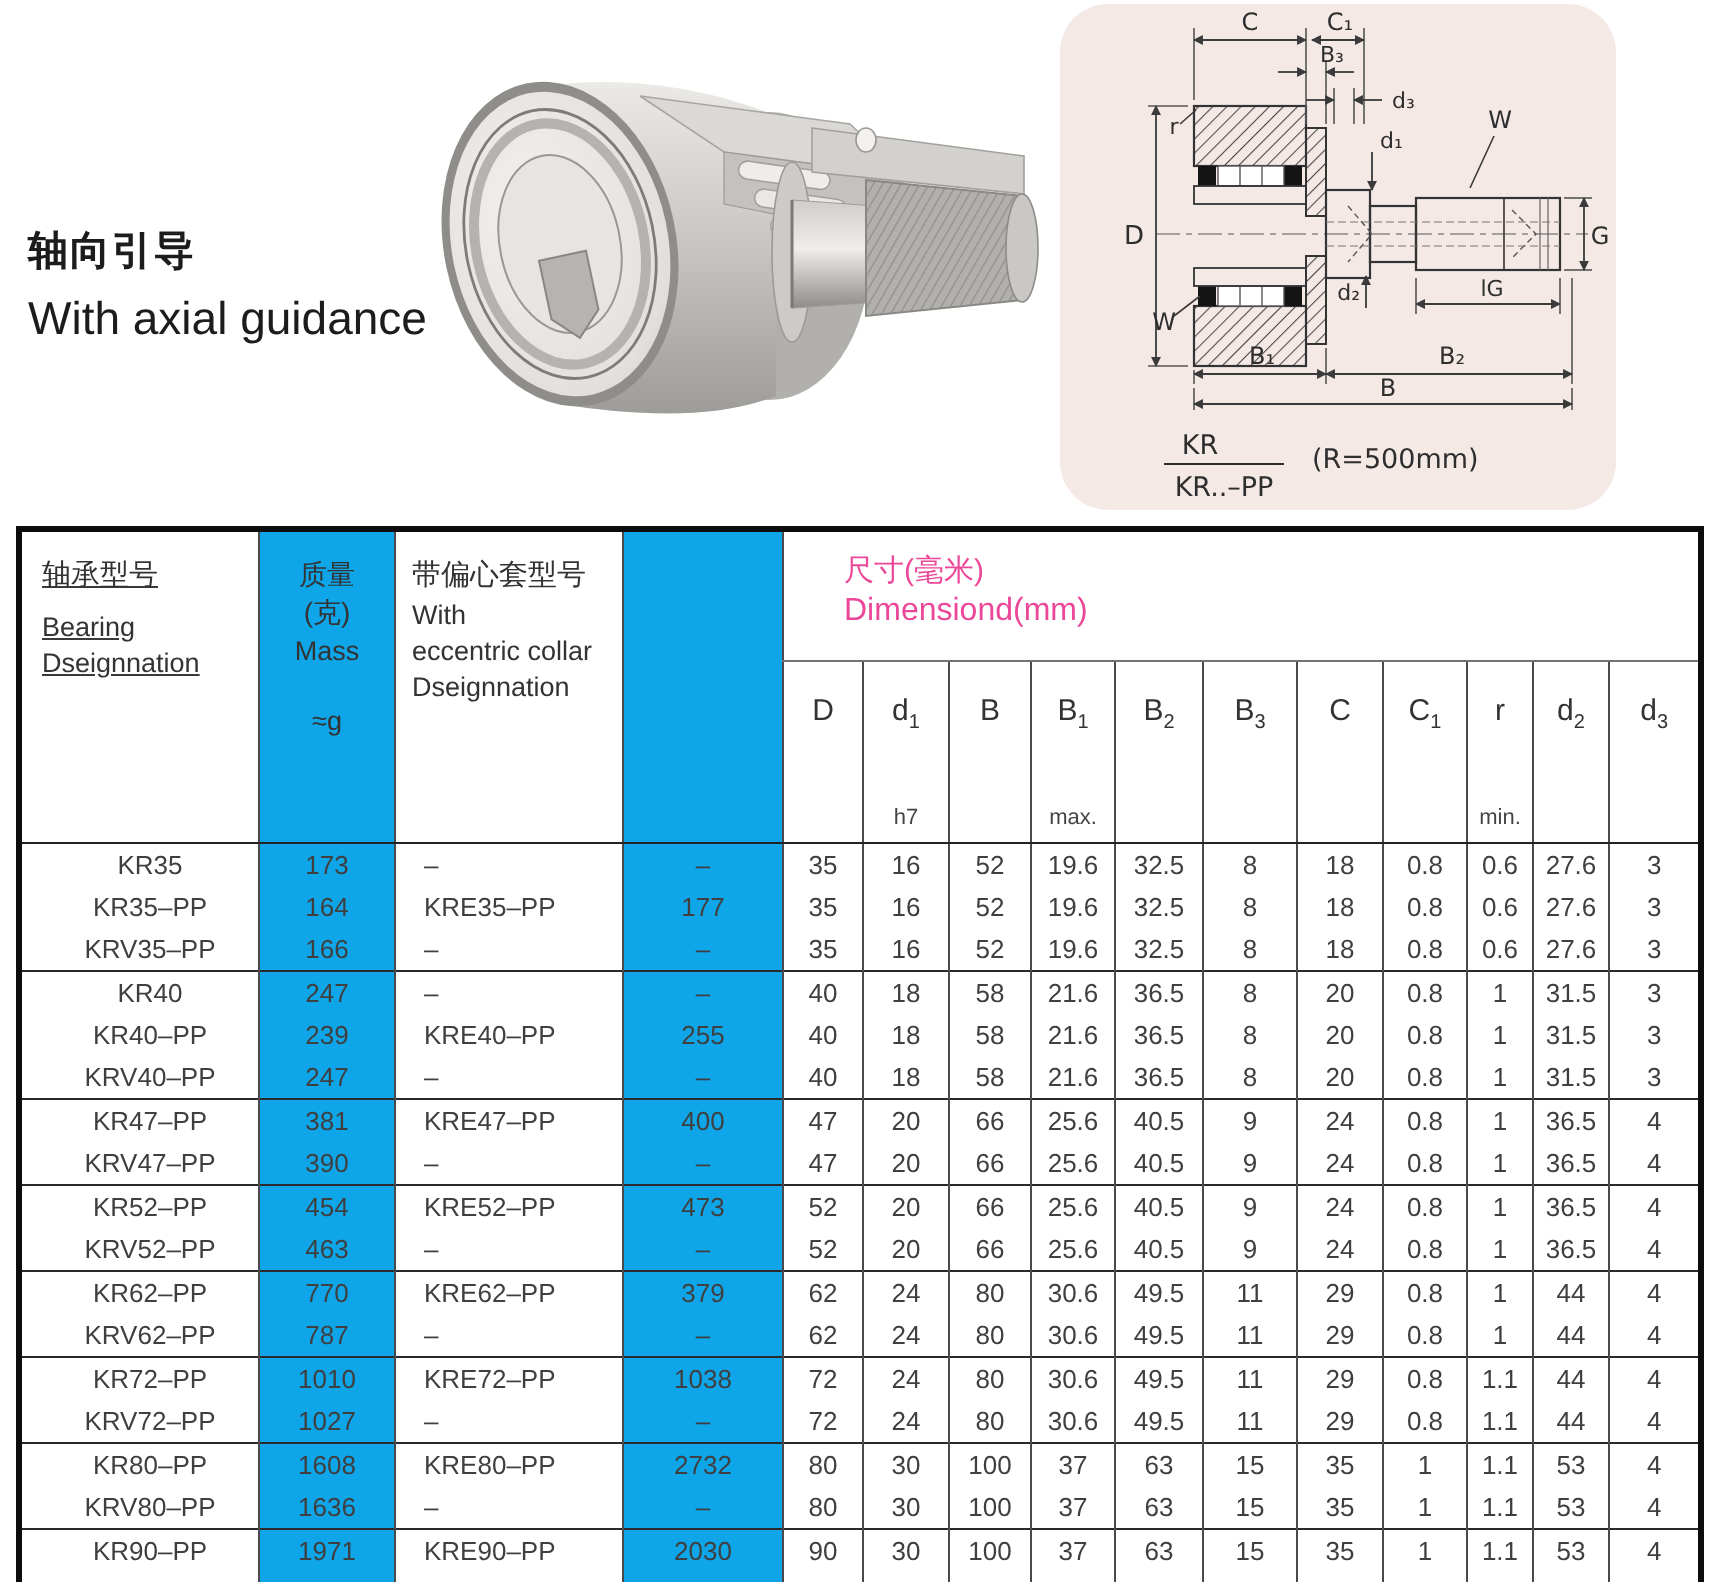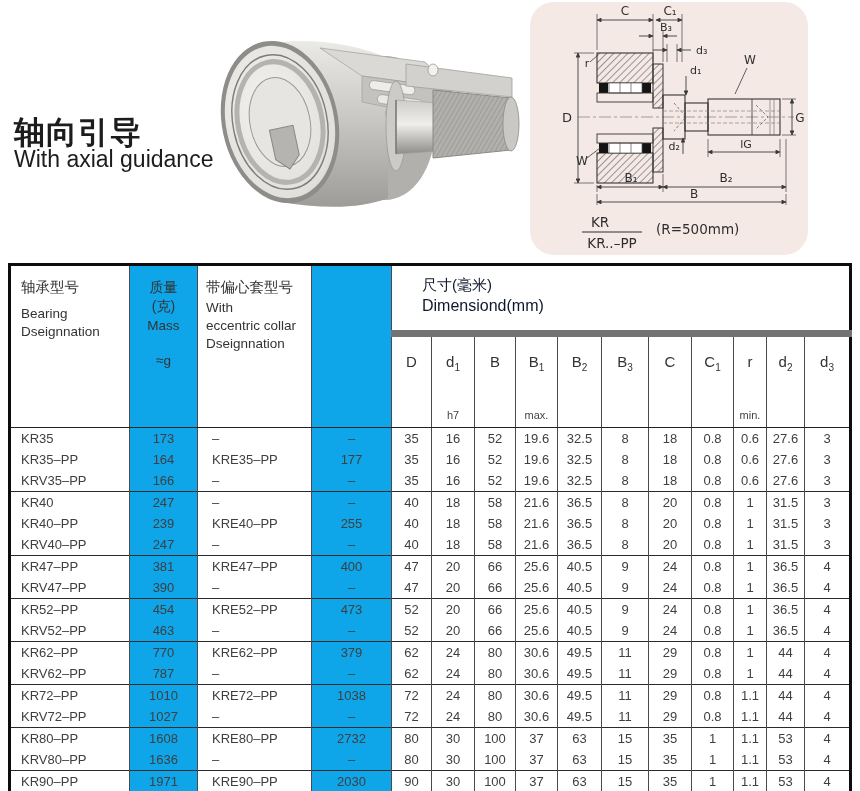--- a/index.html
+++ b/index.html
@@ -2,53 +2,53 @@
 <html><head>
 <meta charset="utf-8">
 <style>
   html,body{margin:0;padding:0;}
   body{
     width:860px;height:791px;position:relative;background:#ffffff;
     font-family:"Liberation Sans","DejaVu Sans",sans-serif;color:#3a3a3a;
     overflow:hidden;
   }
   .top-section{position:absolute;left:0;top:0;width:860px;height:260px;}
-  .title-cn{position:absolute;left:14px;top:112px;font-size:31px;font-weight:bold;color:#1c1c1c;letter-spacing:1px;text-align:center;}
+  .title-cn{position:absolute;left:14px;top:112px;font-size:20px;font-weight:bold;color:#1c1c1c;letter-spacing:1px;text-align:center;}
   .title-en{position:absolute;left:14px;top:146px;font-size:23px;color:#1c1c1c;}
   .pink-panel{position:absolute;left:530px;top:2px;width:278px;height:253px;background:#f5e9e6;border-radius:24px;}
   .photo{position:absolute;left:180px;top:0;width:350px;height:255px;}
   .diagram{position:absolute;left:0;top:0;width:278px;height:253px;font-family:"DejaVu Sans",sans-serif;}
   .diagram text{fill:#2e2e2e;}
 
   .table-wrap{position:absolute;left:8px;top:263px;width:844px;}
   table.spec{border-collapse:collapse;table-layout:fixed;width:844px;border:3px solid #0d0d0d;}
   th,td{border-left:1px solid #4a4a4a;padding:0;font-weight:normal;}
   .no-bl{border-left:none;}
   td:first-child{border-left:none;}
   thead th{vertical-align:top;text-align:left;}
   .pink{background:#0ea5e9;}
-  .h-des{padding:12px 15px 0 10px;}
+  .h-des{padding:12px 15px 0 10px;text-decoration:underline;}
   .h-des .cn{font-size:14.5px;margin-bottom:8px;color:#333;}
   .h-des .en,.h-ecc .en{font-size:13.5px;line-height:18px;color:#333;}
   .h-mass{text-align:center;padding-top:12px;font-size:13.5px;color:#333;}
   .h-mass .cn{font-size:14px;line-height:19px;}
   .h-mass .en{line-height:19px;}
   .h-mass .unit{margin-top:16px;}
   .h-ecc{padding:12px 0 0 8px;}
   .h-ecc .cn{font-size:14.5px;margin-bottom:2px;color:#333;}
-  .h-dim-title{height:54px;padding:10px 0 0 30px;border-bottom:7px solid #737373;color:#0f172a;margin-top:12px;}
+  .h-dim-title{height:54px;padding:10px 0 0 30px;border-bottom:1px solid #737373;color:#ec4899;margin-top:12px;}
   .h-dim-title .cn{font-size:15px;margin-bottom:2px;}
   .h-dim-title .en{font-size:16px;}
   .dim-th{position:relative;height:74px;text-align:center;vertical-align:top;padding-top:16px;font-size:15px;color:#333;}
   .dim-th sub{font-size:10px;}
   .dim-sub{position:absolute;bottom:6px;left:0;width:100%;text-align:center;font-size:11px;color:#444;}
   thead tr.hdr2 th{border-bottom:1.5px solid #222;}
   thead tr:first-child th[rowspan]{border-bottom:1.5px solid #222;}
   tbody td{height:21px;font-size:13px;text-align:center;color:#3f3f3f;}
-  tbody td.c-des{text-align:left;padding-left:10px;}
+  tbody td.c-des{text-align:center;padding-left:10px;}
   tbody td.c-ecc{text-align:left;padding-left:14px;}
   tbody tr.grp td{border-top:1.5px solid #2a2a2a;}
 </style>
 </head>
 <body>
 
 <div class="top-section">
 
   <div class="title-cn">轴向引导</div>
   <div class="title-en">With axial guidance</div>

